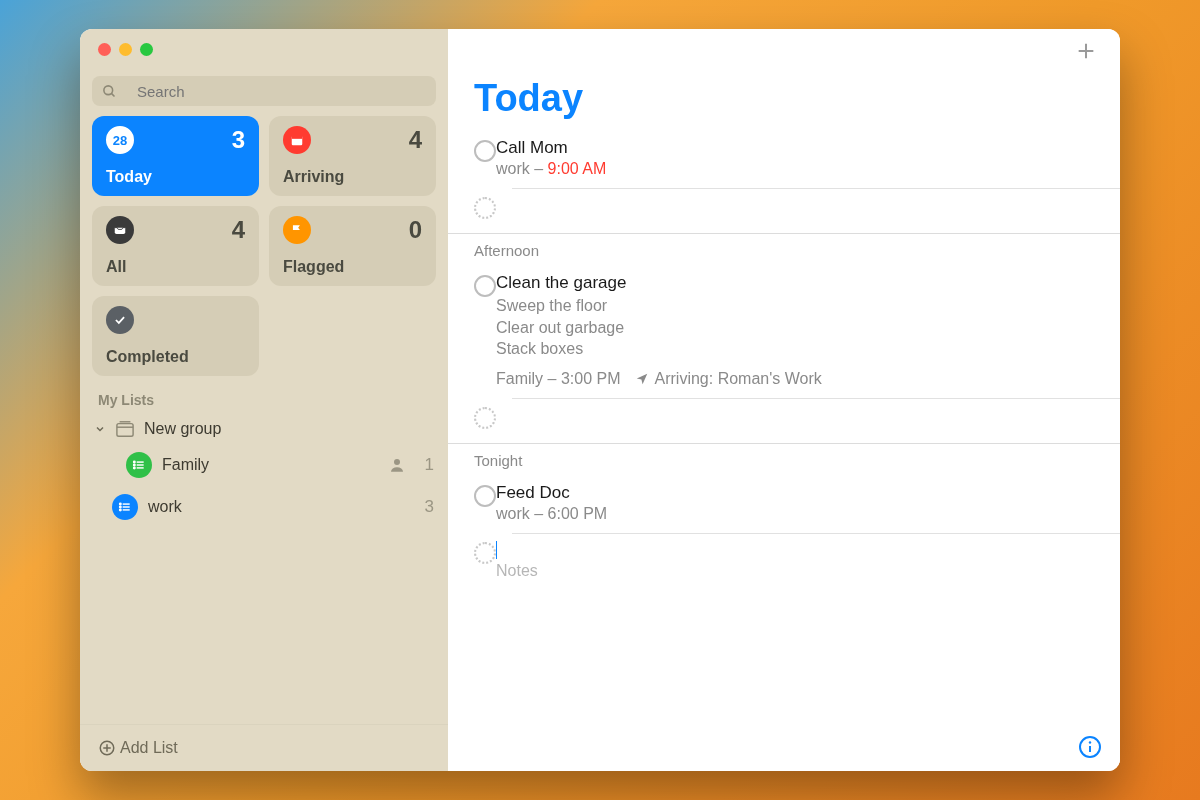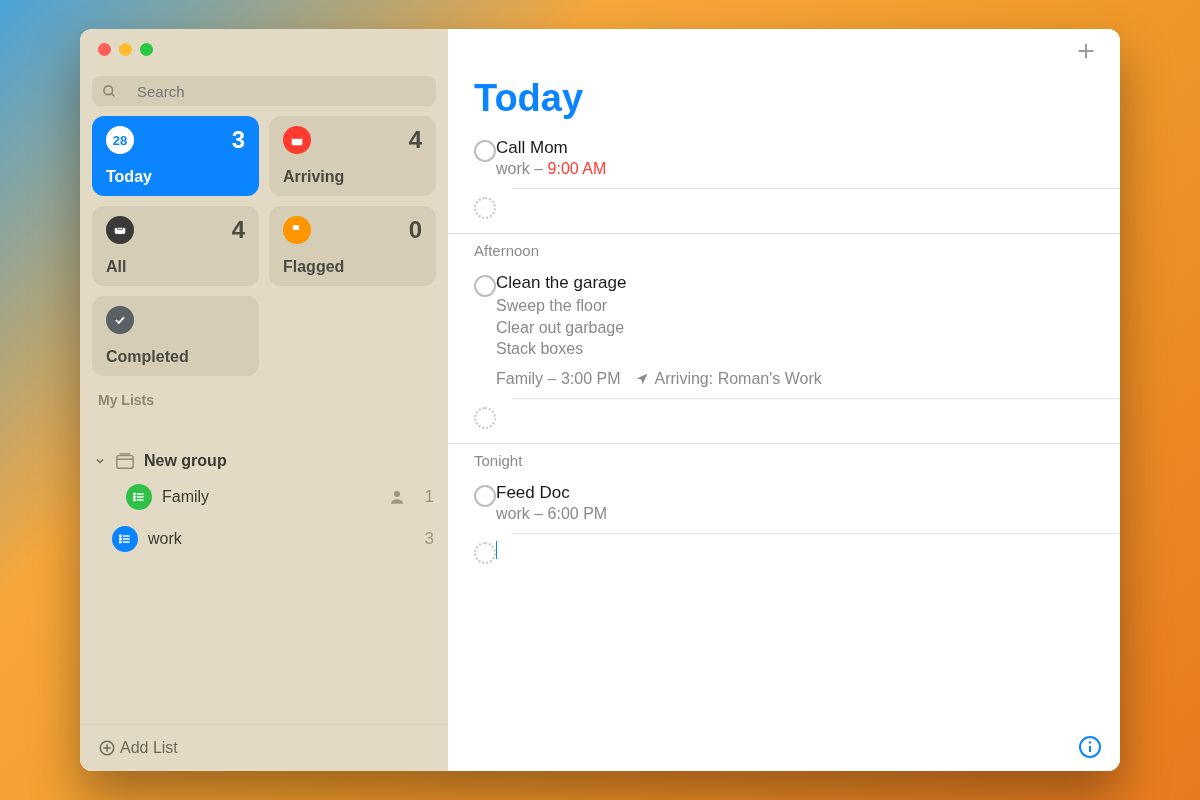--- a/index.html
+++ b/index.html
@@ -67,21 +67,21 @@
   .ic-today{ background:#fff; color:#0b84ff; font-weight:700; font-size:10px; border:2px solid #fff;}
   .smart.active .ic-today{ background:#fff; color:#0b84ff; }
   .ic-scheduled{ background:#ff3b30; }
   .ic-all{ background:#3a3a3a; }
   .ic-flagged{ background:#ff9500; }
   .ic-completed{ background:#5b6065; }
   .section-label{ padding:16px 18px 6px; color:#8d8875; font-size:14px; font-weight:600;}
   .group-row{
     display:flex; align-items:center; gap:8px;
     padding:6px 14px;
-    font-size:16px; font-weight:700; color:#3d3a30;margin-top:32px;
+    font-size:16px; font-weight:400; color:#3d3a30;
   }
   .chevron{ width:12px; height:12px; }
   .group-icon{
     width:22px; height:18px; display:flex; align-items:center; justify-content:center;
   }
   .list-row{
     display:flex; align-items:center; gap:10px;
     padding:8px 14px 8px 46px;
     font-size:16px; color:#3d3a30;
     cursor:pointer;
@@ -363,20 +363,21 @@
           <div class="meta">
             <span>work</span> – <span>6:00 PM</span>
           </div>
         </div>
       </div>
       <div class="task-underline"></div>
       <div class="task editing-row">
         <div class="circle dotted"></div>
         <div class="body">
           <div class="ttitle"><span class="cursor-bar"></span></div>
+          <div class="notes-placeholder">Notes</div>
         </div>
       </div>
     </div>
 
     <div class="info-btn">
       <svg width="24" height="24" viewBox="0 0 24 24" fill="none" stroke="#0b84ff" stroke-width="2">
           <circle cx="12" cy="12" r="10"></circle>
           <line x1="12" y1="11" x2="12" y2="17"></line>
           <circle cx="12" cy="7.5" r="1.2" fill="#0b84ff" stroke="none"></circle>
         </svg>

